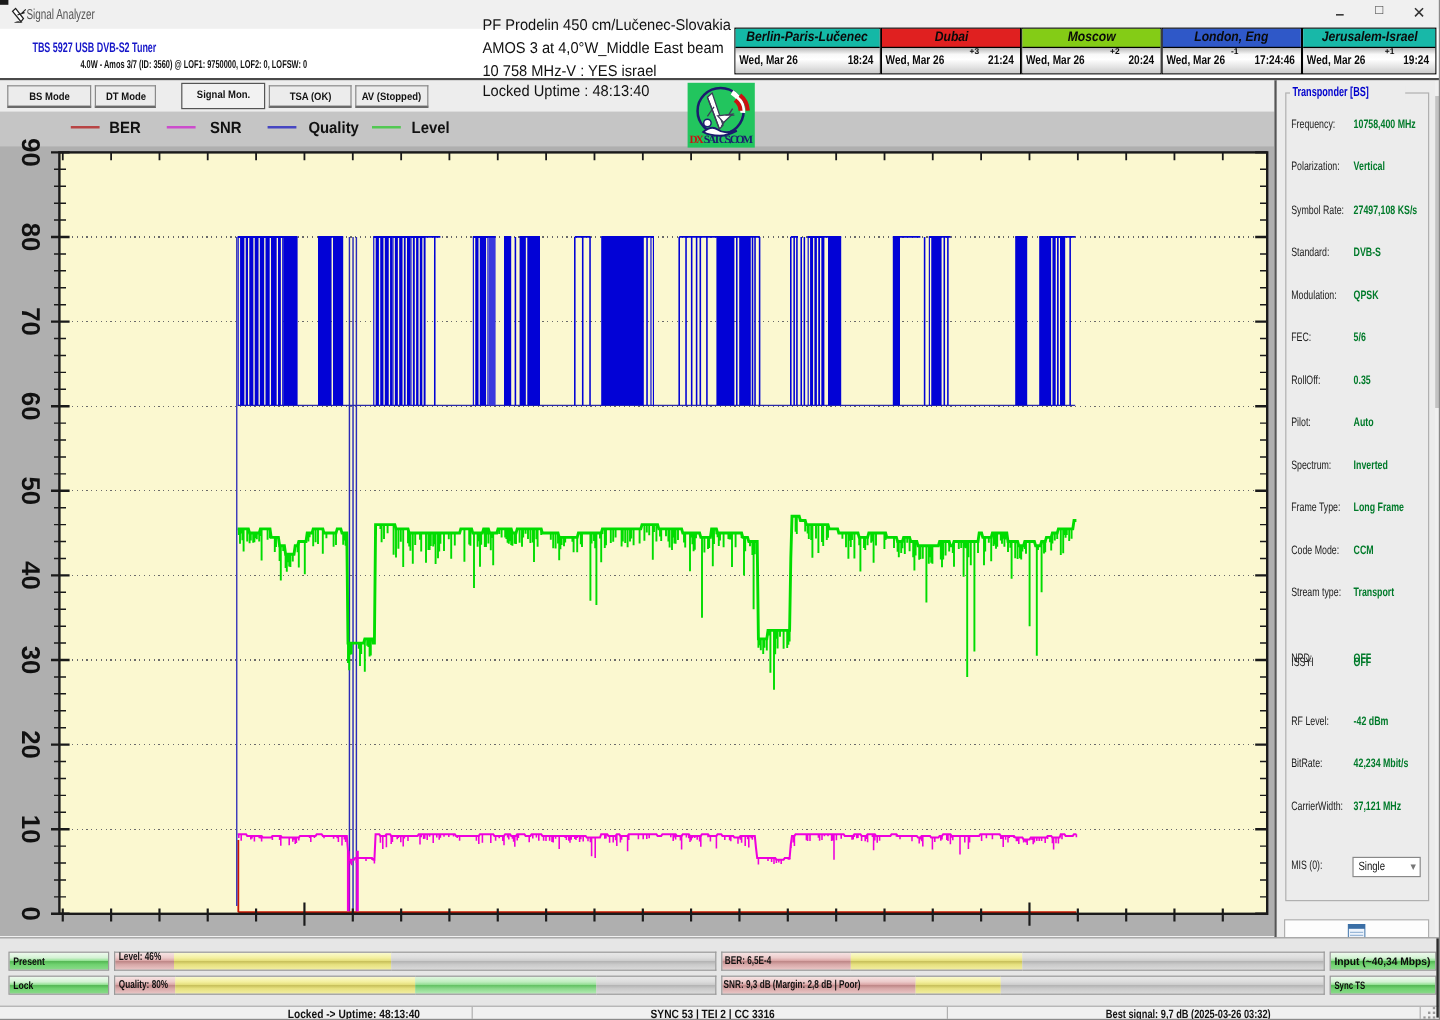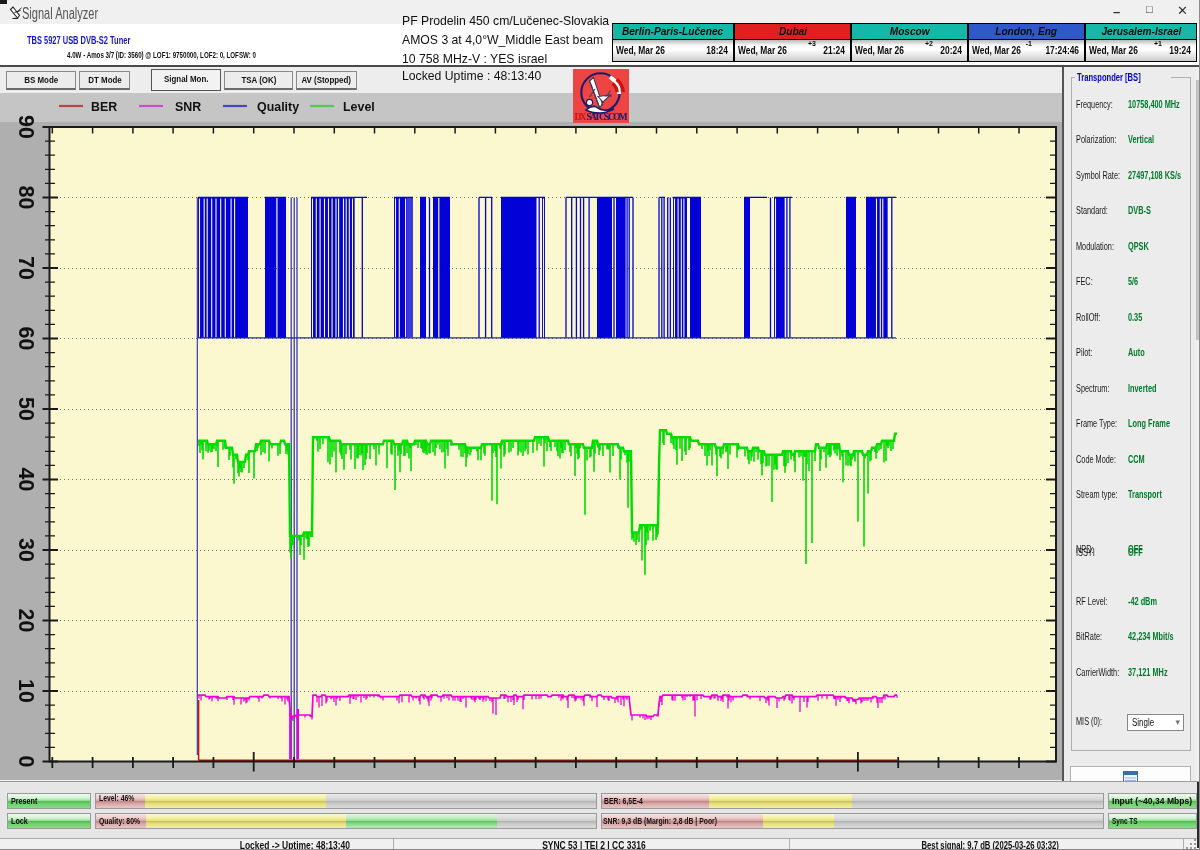--- a/index.html
+++ b/index.html
@@ -6,34 +6,34 @@
 body { font-family:"Liberation Sans",sans-serif; position:relative; background:#f0f0f0; }
 .cx88 { display:inline-block; transform:scaleX(0.88); transform-origin:center; white-space:nowrap; }
 .cx77 { display:inline-block; transform:scaleX(0.77); transform-origin:center; white-space:nowrap; }
 .cx85 { display:inline-block; transform:scaleX(0.85); transform-origin:left center; white-space:nowrap; }
 .cx80 { display:inline-block; transform:scaleX(0.80); transform-origin:left center; white-space:nowrap; }
 .cx82 { display:inline-block; transform:scaleX(0.94); transform-origin:left center; white-space:nowrap; }
 .cx72 { display:inline-block; transform:scaleX(0.72); transform-origin:left center; white-space:nowrap; }
 .cx69 { display:inline-block; transform:scaleX(0.69); transform-origin:left center; white-space:nowrap; }
 .cx65 { display:inline-block; transform:scaleX(0.65); transform-origin:left center; white-space:nowrap; }
 .titlebar { position:absolute; left:0; top:0; width:1200px; height:24px; background:#f0f0f0; }
-.title { position:absolute; left:22px; top:5px; font-size:16px; color:#555; }
+.title { position:absolute; left:22px; top:5px; font-size:12px; color:#555; }
 .winbtn { position:absolute; top:0px; font-size:13px; color:#333; }
 .hdr { position:absolute; left:0; top:24px; width:1200px; height:42px; background:#fff; }
 .tuner1 { position:absolute; left:27px; top:34px; font-size:11.5px; font-weight:bold; color:#1515c8; }
 .tuner2 { position:absolute; left:55px; top:49px; font-size:9.5px; font-weight:bold; color:#111;margin-left:12px; }
 .ph1 { position:absolute; left:402px; font-size:13px; color:#111; }
 .sepline { position:absolute; left:0; top:65px; width:1200px; height:1.5px; background:#4a4a4a; }
 .tabstrip { position:absolute; left:0; top:66.5px; width:1062px; height:26.5px; background:#ededed; }
 .lockedup { position:absolute; left:402px; top:67.5px; font-size:13px; color:#111; }
 .tab { position:absolute; top:4.5px; height:18.5px; background:#ececec; border:1px solid #8a8a8a;
       border-bottom:2px solid #6a6a6a; text-align:center; font-size:9px; font-weight:bold;
       line-height:17px; color:#111; }
 .tab.active { top:2.5px; height:22px; background:#f2f2f2; border:1.5px solid #555; line-height:19px; }
-.logo { position:absolute; left:573px; top:69px; width:56px; height:54px; background:#ef4444; z-index:5;text-align:right; }
+.logo { position:absolute; left:573px; top:69px; width:56px; height:54px; background:#22c55e; z-index:5;text-align:right; }
 .rpanel { position:absolute; left:1064px; top:66.5px; width:132px; height:724.5px; background:#ececec; }
 .pdivider { position:absolute; left:1062px; top:66.5px; width:2px; height:724.5px; background:#555; }
 .gbox { position:absolute; left:1071px; top:77px; width:120px; height:674px; border:1px solid #b0b0b0; }
 .gtitle { position:absolute; left:1075px; top:71px; font-size:11px; font-weight:bold; color:#0000cc; background:#ececec; padding:0 2px; z-index:2; }
 .prow { position:absolute; left:1076px; width:116px; height:13px; font-size:10.2px; }
 .plab { position:absolute; left:0; color:#1a1a1a; }
 .pval { position:absolute; left:52px; font-weight:bold; color:#007a2a; }
 .combo { position:absolute; left:1127px; top:714px; width:57px; height:17px; background:#fff; border:1px solid #888; font-size:10px; }
 .combo span { position:absolute; left:4px; top:2px; color:#111; }
 .combo .arr { position:absolute; left:auto; right:3px; top:2px; color:#777; font-size:9px; }
@@ -91,21 +91,21 @@
 </div>
 <div class="clk" style="left:734px;width:117px">
 <div class="chead" style="background:#e02020"><span class="cx88">Dubai</span></div>
 <div class="cdate">
       <span class="cdt cx80">Wed, Mar 26</span>
       <div class="coff" style="right:34px">+3</div>
       <span class="ctm cx80">21:24</span>
     </div>
 </div>
 <div class="clk" style="left:851px;width:117px">
-<div class="chead" style="background:#14b8a6"><span class="cx88">Moscow</span></div>
+<div class="chead" style="background:#84cc16"><span class="cx88">Moscow</span></div>
 <div class="cdate">
       <span class="cdt cx80">Wed, Mar 26</span>
       <div class="coff" style="right:34px">+2</div>
       <span class="ctm cx80">20:24</span>
     </div>
 </div>
 <div class="clk" style="left:968px;width:117px">
 <div class="chead" style="background:#2f58c8"><span class="cx88">London, Eng</span></div>
 <div class="cdate">
       <span class="cdt cx80">Wed, Mar 26</span>

